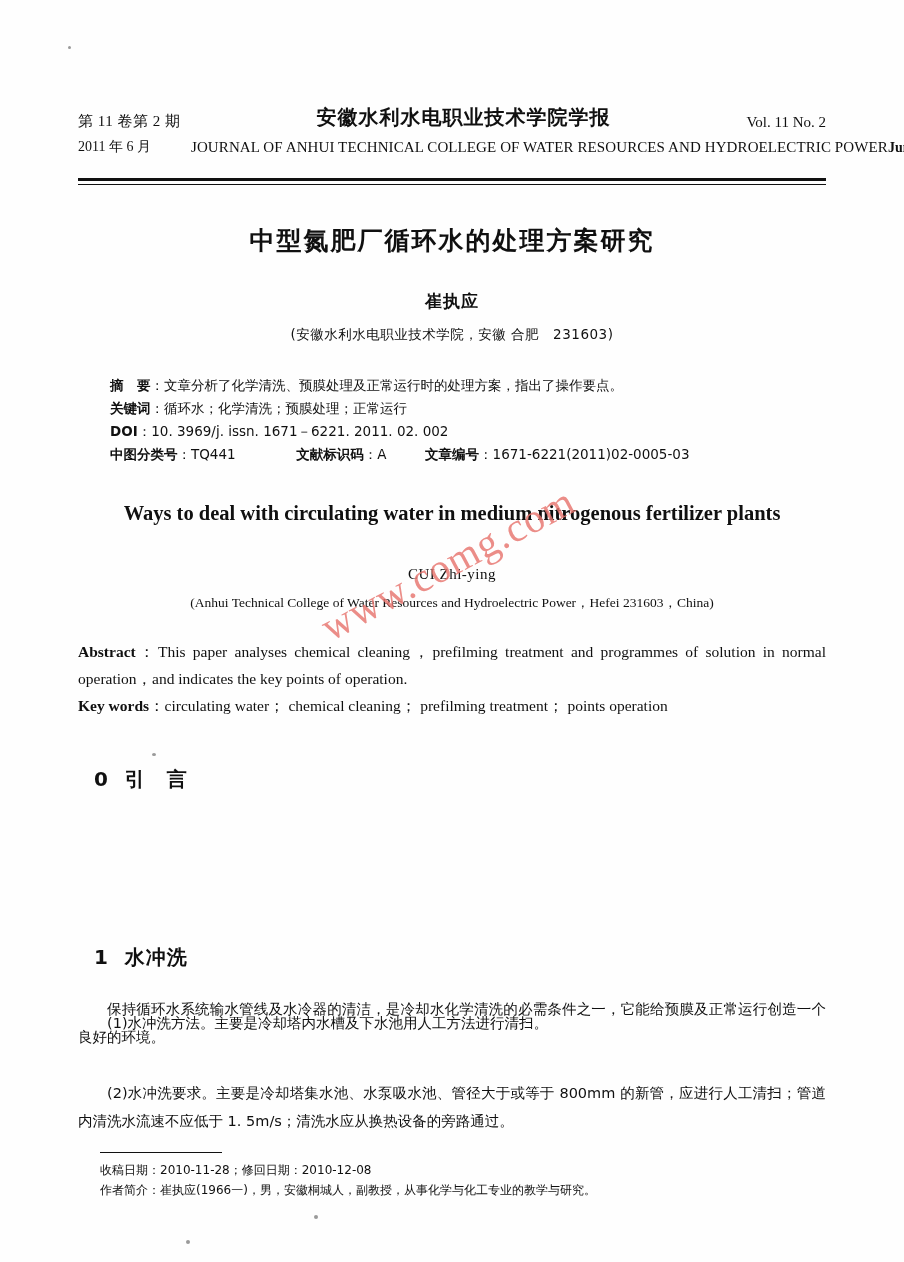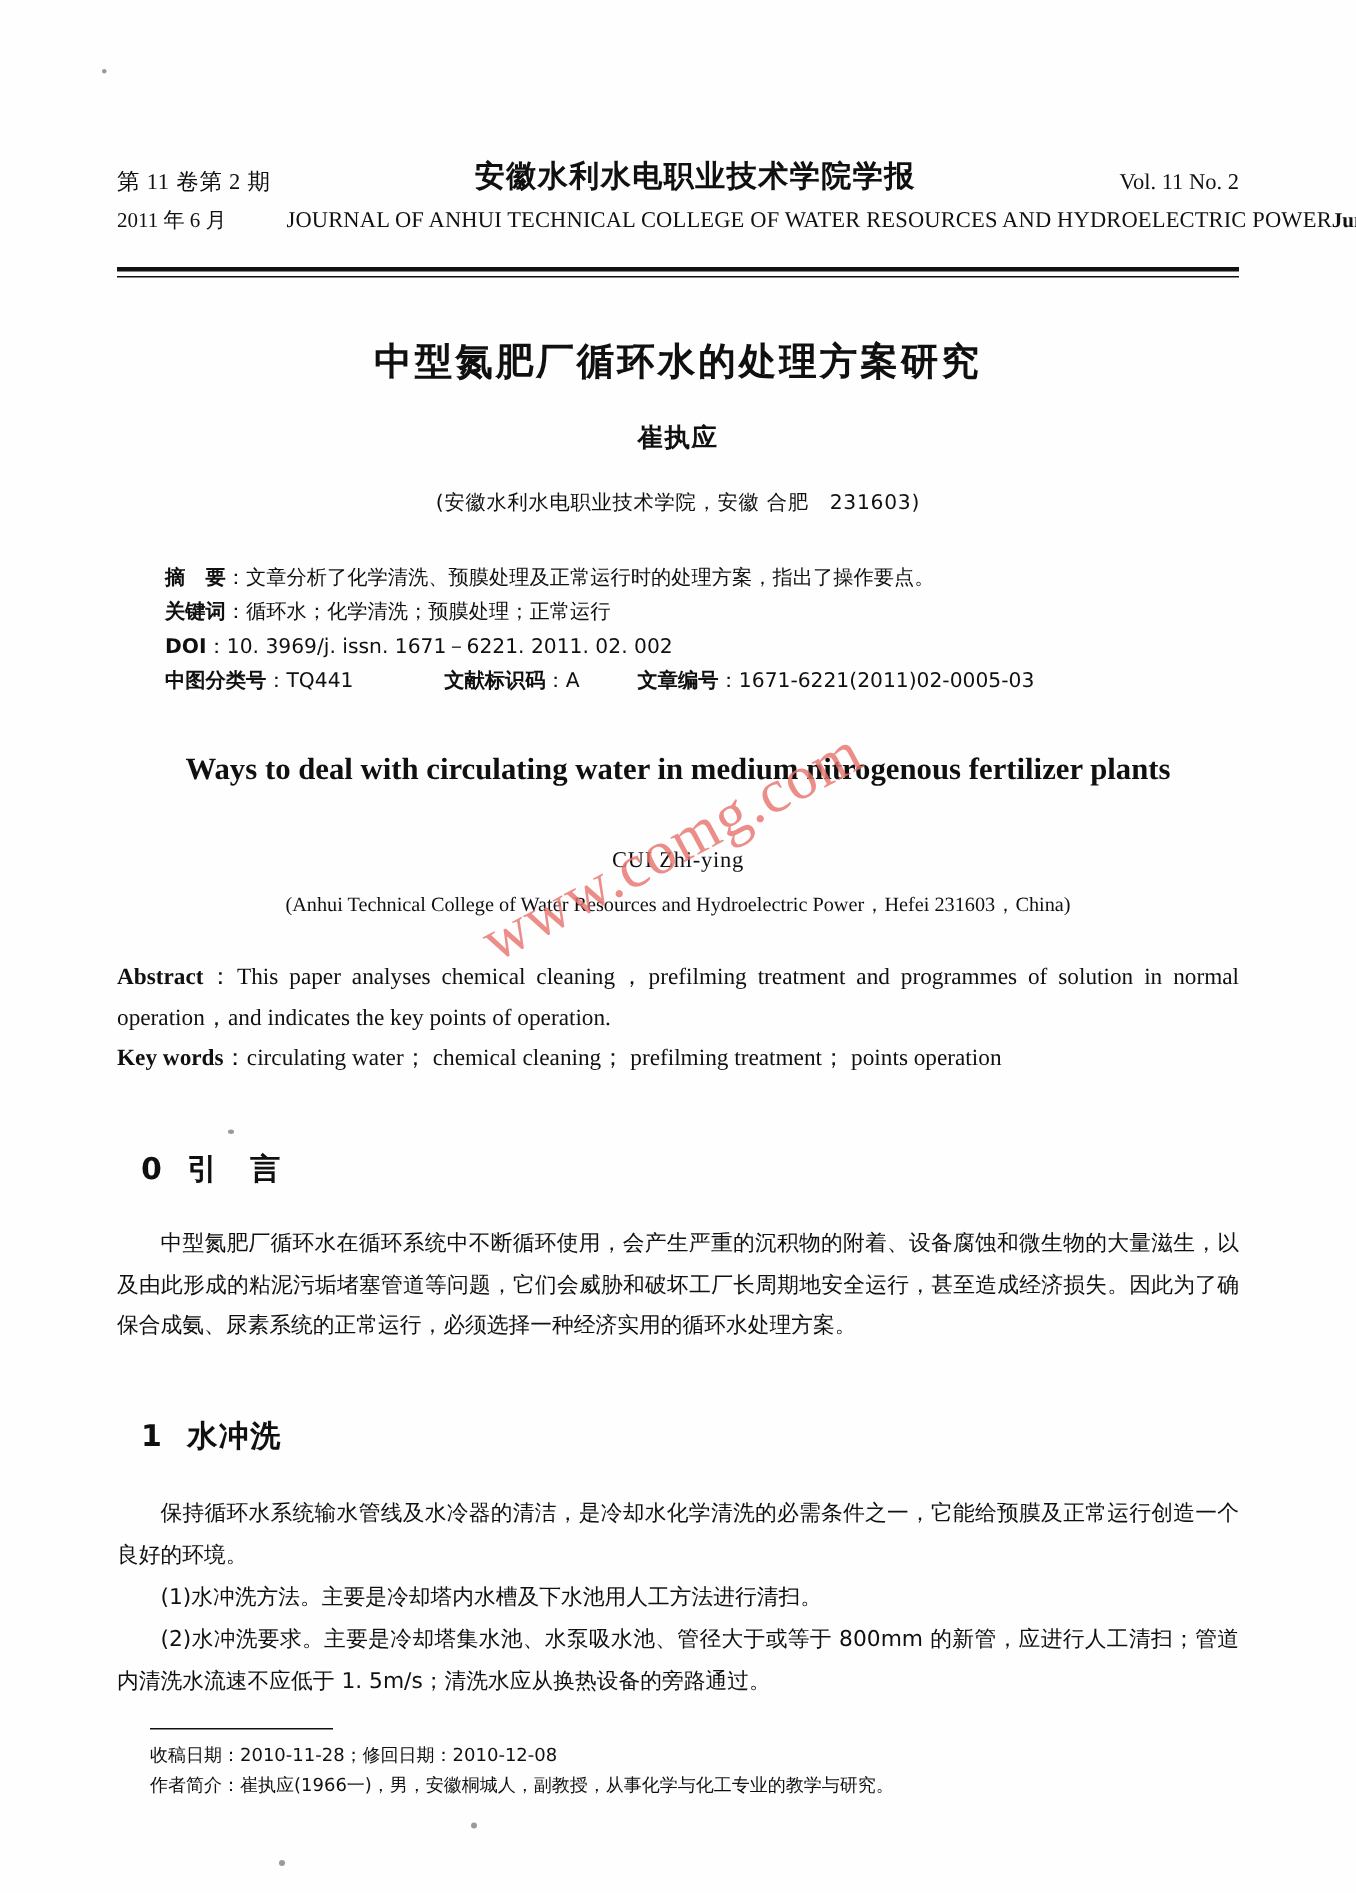--- a/index.html
+++ b/index.html
@@ -99,21 +99,21 @@
     left: 0; top: 224px;
     width: 904px;
     text-align: center;
     font-family: "DejaVu Sans", sans-serif;
     font-size: 25px;
     font-weight: bold;
     letter-spacing: 2px;
   }
   .author-cn {
     position: absolute;
-    left: 0; top: 280px;
+    left: 0; top: 290px;
     width: 904px;
     text-align: center;
     font-family: "DejaVu Sans", sans-serif;
     font-size: 17px;
     font-weight: bold;
     letter-spacing: 1px;
   }
   .affil-cn {
     position: absolute;
     left: 0; top: 326px;
@@ -208,21 +208,21 @@
     left: 78px;
     width: 748px;
     font-family: "DejaVu Sans", sans-serif;
     font-size: 14.5px;
     line-height: 27.5px;
     text-align: justify;
     text-justify: inter-ideograph;
   }
   .p0 { top: 816px; }
   .p1 { top: 996px; }
-  .p2 { top: 1052px; }
+  .p2 { top: 1010px; }
   .p3 { top: 1080px; }
   .indent { text-indent: 2em; }
 
   
   .fn-rule {
     position: absolute;
     left: 100px;
     top: 1152px;
     width: 122px;
     height: 1px;
@@ -312,21 +312,20 @@
   <div class="abstract-en">
     <b>Abstract</b><span>：This paper analyses chemical cleaning，prefilming treatment and programmes of solution in normal operation，and indicates the key points of operation.</span>
   </div>
   <div class="keywords-en">
     <b>Key words</b><span>：circulating water； chemical cleaning； prefilming treatment； points operation</span>
   </div>
 
   <div class="sec-head sec0">
     <span>0</span>&nbsp;&nbsp;<span>引　言</span>
   </div>
-  <div class="para p0 indent">中型氮肥厂循环水在循环系统中不断循环使用，会产生严重的沉积物的附着、设备腐蚀和微生物的大量滋生，以及由此形成的粘泥污垢堵塞管道等问题，它们会威胁和破坏工厂长周期地安全运行，甚至造成经济损失。因此为了确保合成氨、尿素系统的正常运行，必须选择一种经济实用的循环水处理方案。</div>
 
   <div class="sec-head sec1">
     <span>1</span>&nbsp;&nbsp;<span>水冲洗</span>
   </div>
   <div class="para p1 indent">保持循环水系统输水管线及水冷器的清洁，是冷却水化学清洗的必需条件之一，它能给预膜及正常运行创造一个良好的环境。</div>
   <div class="para p2 indent">(1)水冲洗方法。主要是冷却塔内水槽及下水池用人工方法进行清扫。</div>
   <div class="para p3 indent">(2)水冲洗要求。主要是冷却塔集水池、水泵吸水池、管径大于或等于 800mm 的新管，应进行人工清扫；管道内清洗水流速不应低于 1. 5m/s；清洗水应从换热设备的旁路通过。</div>
 
   <div class="fn-rule"></div>
   <div class="footnote">

